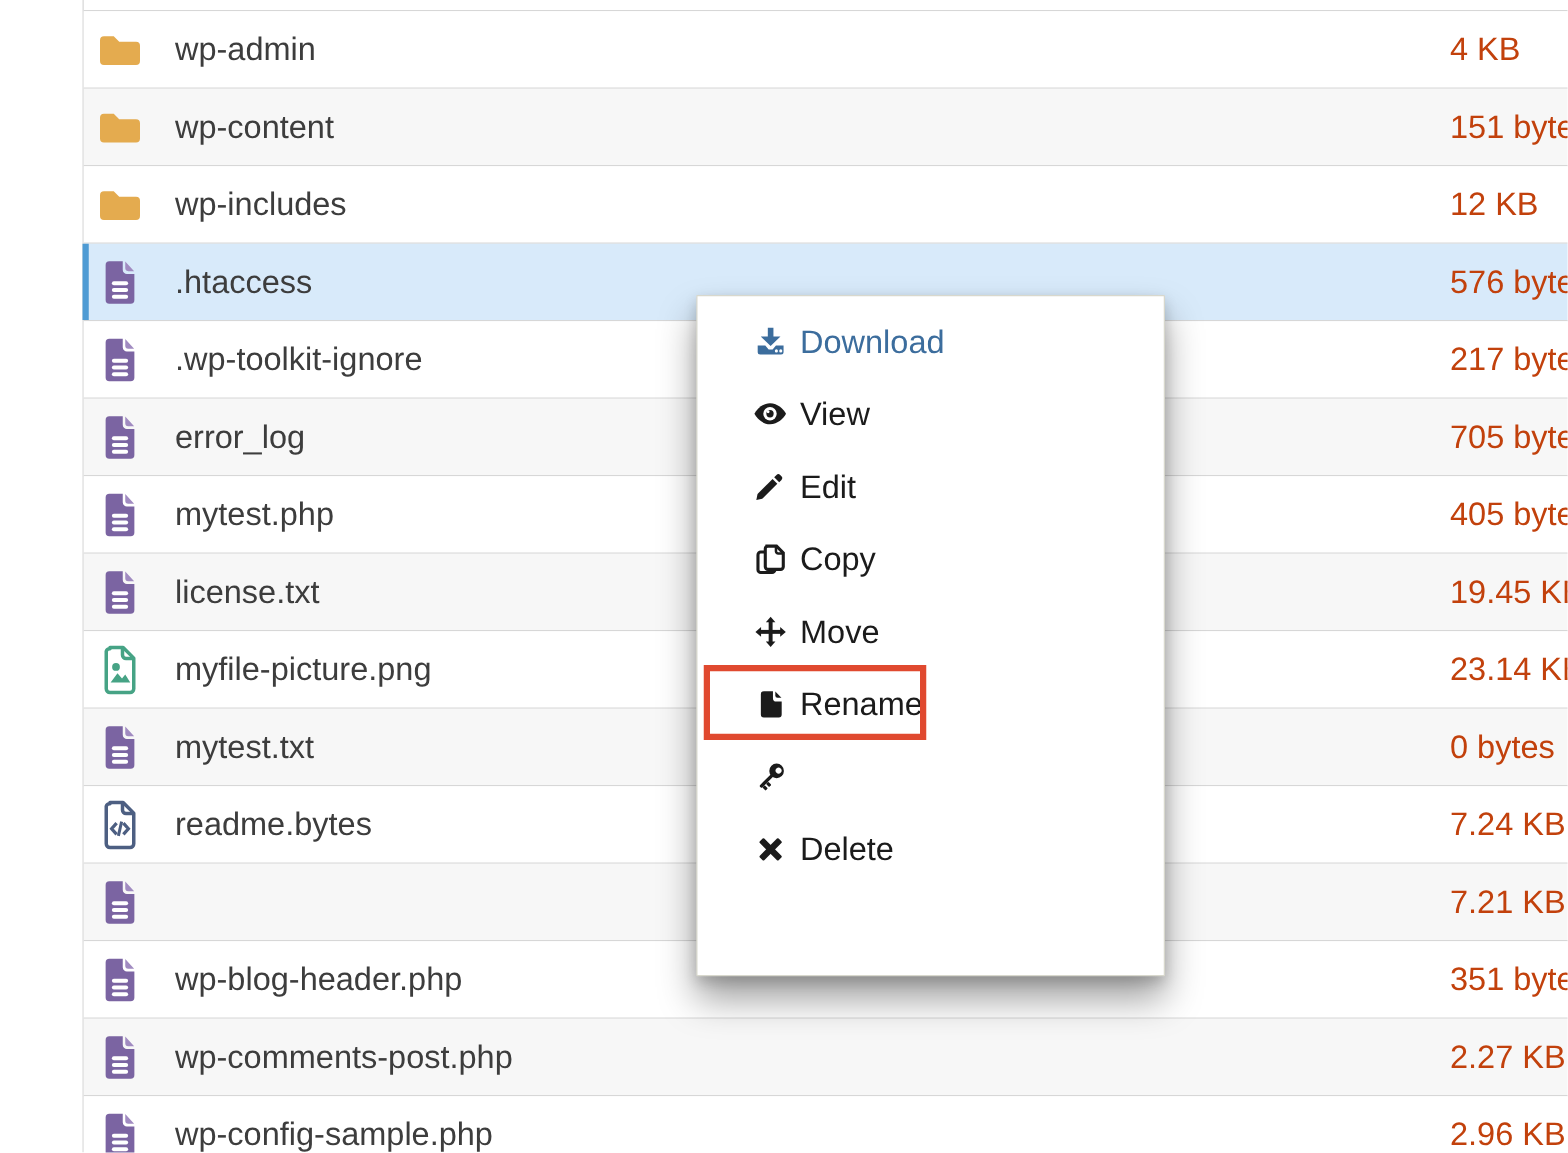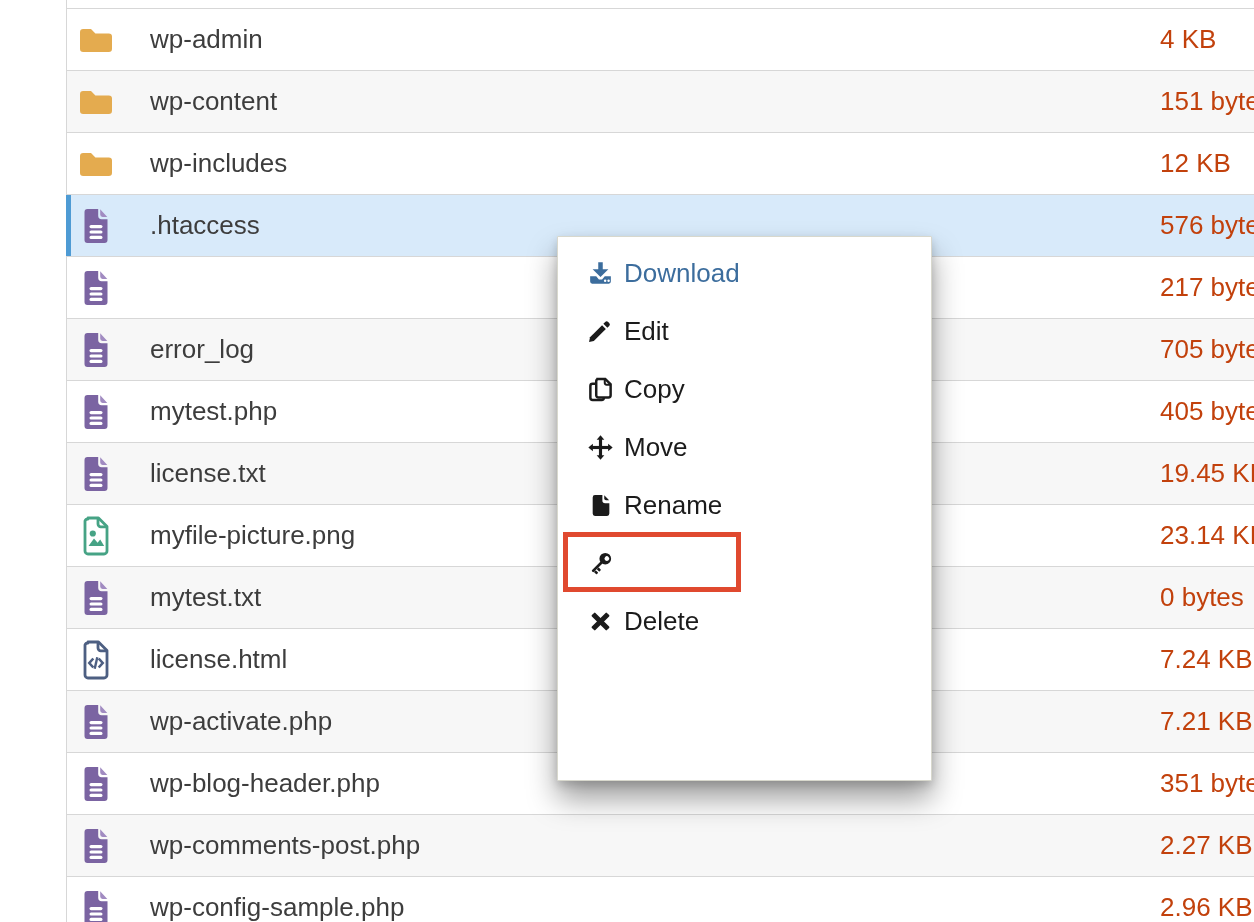--- a/index.html
+++ b/index.html
@@ -15,31 +15,31 @@
     position:relative;height:62px;box-sizing:border-box;
     display:flex;align-items:center;
     border-bottom:1px solid #d7d7d7;background:#fff;
   }
   .row.striped{background:#f7f7f7;}
   .row.selected{background:#d8eafa;}
   .row.selected::before{
     content:"";position:absolute;left:-1px;top:0;bottom:0;width:5px;background:#4e9bd4;
   }
   .row-icon{width:38px;margin-left:10px;display:flex;align-items:center;justify-content:center;flex:none;}
-  .row-name{margin-left:35px;font-size:26px;color:#3d3d3d;white-space:nowrap;}
+  .row-name{margin-left:25px;font-size:26px;color:#3d3d3d;white-space:nowrap;}
   .row-size{position:absolute;left:1093px;font-size:26px;color:#c2410c;white-space:nowrap;}
   
   .context-menu{
     position:absolute;left:557px;top:236px;width:375px;height:545px;box-sizing:border-box;
     background:#fff;border:1px solid #d8d8cd;border-radius:1px;
     box-shadow:0 18px 30px rgba(0,0,0,.38),0 4px 10px rgba(0,0,0,.16);
     padding-top:7px;z-index:10;
   }
   .menu-item{
-    height:58px;display:flex;align-items:center;padding-left:26px;
+    height:58px;display:flex;align-items:center;padding-left:42px;
     font-size:26px;color:#1b1b1b;cursor:pointer;
   }
   .menu-item.accent{color:#3c6d9d;}
   .mi-icon{width:32px;height:30px;margin-right:8px;display:flex;align-items:center;justify-content:center;flex:none;}
   .mi-icon svg{display:block;}
   .mi-label{white-space:nowrap;}
   
   .highlight-box{
     position:absolute;left:563px;top:532px;width:178px;height:60px;box-sizing:border-box;
     border:5px solid #e0492f;z-index:20;pointer-events:none;
@@ -94,20 +94,21 @@
     <div class="row">
     <span class="row-icon">
         <svg width="28" height="38" viewBox="0 0 28 38">
           <path d="M2.5 5A3 3 0 0 1 5.5 2h10.7v6.8a3.4 3.4 0 0 0 3.4 3.4h5.9V33a3 3 0 0 1-3 3h-17a3 3 0 0 1-3-3Z" fill="#7b64a2"></path>
           <path d="M18.2 2.2 25.3 9.9h-4.7a2.4 2.4 0 0 1-2.4-2.4Z" fill="#a18bc1"></path>
           <rect x="7.5" y="18" width="13" height="3.2" rx="1.6" fill="#fff"></rect>
           <rect x="7.5" y="23.4" width="13" height="3.2" rx="1.6" fill="#fff"></rect>
           <rect x="7.5" y="28.8" width="13" height="3.2" rx="1.6" fill="#fff"></rect>
         </svg>
       </span>
+    <span class="row-name">.wp-toolkit-ignore</span>
     <span class="row-size">217 bytes</span>
   </div>
     <div class="row striped">
     <span class="row-icon">
         <svg width="28" height="38" viewBox="0 0 28 38">
           <path d="M2.5 5A3 3 0 0 1 5.5 2h10.7v6.8a3.4 3.4 0 0 0 3.4 3.4h5.9V33a3 3 0 0 1-3 3h-17a3 3 0 0 1-3-3Z" fill="#7b64a2"></path>
           <path d="M18.2 2.2 25.3 9.9h-4.7a2.4 2.4 0 0 1-2.4-2.4Z" fill="#a18bc1"></path>
           <rect x="7.5" y="18" width="13" height="3.2" rx="1.6" fill="#fff"></rect>
           <rect x="7.5" y="23.4" width="13" height="3.2" rx="1.6" fill="#fff"></rect>
           <rect x="7.5" y="28.8" width="13" height="3.2" rx="1.6" fill="#fff"></rect>
@@ -170,34 +171,33 @@
     <div class="row">
     <span class="row-icon">
         <svg width="30" height="40" viewBox="0 0 30 40">
           <path d="M7 2h10.5L26 10.5V35a3 3 0 0 1-3 3H7a3 3 0 0 1-3-3V5a3 3 0 0 1 3-2Z" fill="none" stroke="#4d5f82" stroke-width="2.8" stroke-linejoin="round"></path>
           <path d="M17 2.5V8a2.8 2.8 0 0 0 2.8 2.8h5.7" fill="none" stroke="#4d5f82" stroke-width="2.8"></path>
           <path d="M12.3 18.5 8.3 23l4 4.5" fill="none" stroke="#4d5f82" stroke-width="2.6"></path>
           <path d="M17.7 18.5l4 4.5-4 4.5" fill="none" stroke="#4d5f82" stroke-width="2.6"></path>
           <path d="M16.3 17.3 13.7 28.7" fill="none" stroke="#4d5f82" stroke-width="2.4"></path>
         </svg>
       </span>
-    <span class="row-name">license.html</span>
+    <span class="row-name">readme.bytes</span>
     <span class="row-size">7.24 KB</span>
   </div>
     <div class="row striped">
     <span class="row-icon">
         <svg width="28" height="38" viewBox="0 0 28 38">
           <path d="M2.5 5A3 3 0 0 1 5.5 2h10.7v6.8a3.4 3.4 0 0 0 3.4 3.4h5.9V33a3 3 0 0 1-3 3h-17a3 3 0 0 1-3-3Z" fill="#7b64a2"></path>
           <path d="M18.2 2.2 25.3 9.9h-4.7a2.4 2.4 0 0 1-2.4-2.4Z" fill="#a18bc1"></path>
           <rect x="7.5" y="18" width="13" height="3.2" rx="1.6" fill="#fff"></rect>
           <rect x="7.5" y="23.4" width="13" height="3.2" rx="1.6" fill="#fff"></rect>
           <rect x="7.5" y="28.8" width="13" height="3.2" rx="1.6" fill="#fff"></rect>
         </svg>
       </span>
-    <span class="row-name">wp-activate.php</span>
     <span class="row-size">7.21 KB</span>
   </div>
     <div class="row">
     <span class="row-icon">
         <svg width="28" height="38" viewBox="0 0 28 38">
           <path d="M2.5 5A3 3 0 0 1 5.5 2h10.7v6.8a3.4 3.4 0 0 0 3.4 3.4h5.9V33a3 3 0 0 1-3 3h-17a3 3 0 0 1-3-3Z" fill="#7b64a2"></path>
           <path d="M18.2 2.2 25.3 9.9h-4.7a2.4 2.4 0 0 1-2.4-2.4Z" fill="#a18bc1"></path>
           <rect x="7.5" y="18" width="13" height="3.2" rx="1.6" fill="#fff"></rect>
           <rect x="7.5" y="23.4" width="13" height="3.2" rx="1.6" fill="#fff"></rect>
           <rect x="7.5" y="28.8" width="13" height="3.2" rx="1.6" fill="#fff"></rect>
@@ -238,20 +238,31 @@
     <div class="menu-item accent">
     <span class="mi-icon">
         <svg width="27" height="27" viewBox="0 0 24 24" fill="currentColor">
           <path d="M10 2h4v6.2h5L12 15 5 8.2h5z"></path>
           <path d="M2.8 14.5h5.4l2.4 2.9h2.8l2.4-2.9h5.4v4.7a1.8 1.8 0 0 1-1.8 1.8H4.6a1.8 1.8 0 0 1-1.8-1.8z"></path>
           <circle cx="16.1" cy="18.4" r="1.1" fill="#fff"></circle>
           <circle cx="19.2" cy="18.4" r="1.1" fill="#fff"></circle>
         </svg>
       </span>
     <span class="mi-label">Download</span>
+  </div>
+    <div class="menu-item">
+    <span class="mi-icon">
+        <svg width="28" height="28" viewBox="0 0 24 24" fill="currentColor">
+          <path d="M12 4.8C6.7 4.8 2.9 9 1.3 12c1.6 3 5.4 7.2 10.7 7.2S21.4 15 23 12c-1.6-3-5.7-7.2-11-7.2z"></path>
+          <circle cx="12" cy="12" r="4.6" fill="#fff"></circle>
+          <circle cx="12" cy="12" r="2.5"></circle>
+          <circle cx="10.7" cy="10.6" r="1" fill="#fff"></circle>
+        </svg>
+      </span>
+    <span class="mi-label">View</span>
   </div>
     <div class="menu-item">
     <span class="mi-icon">
         <svg width="26" height="26" viewBox="0 0 24 24" fill="currentColor">
           <path d="M2.8 17.7 13.9 6.6l3.5 3.5L6.3 21.2l-4.4.9z"></path>
           <path d="M15.1 5.4l1.7-1.7a1.9 1.9 0 0 1 2.7 0l1 1a1.9 1.9 0 0 1 0 2.7l-1.7 1.7z"></path>
         </svg>
       </span>
     <span class="mi-label">Edit</span>
   </div>

